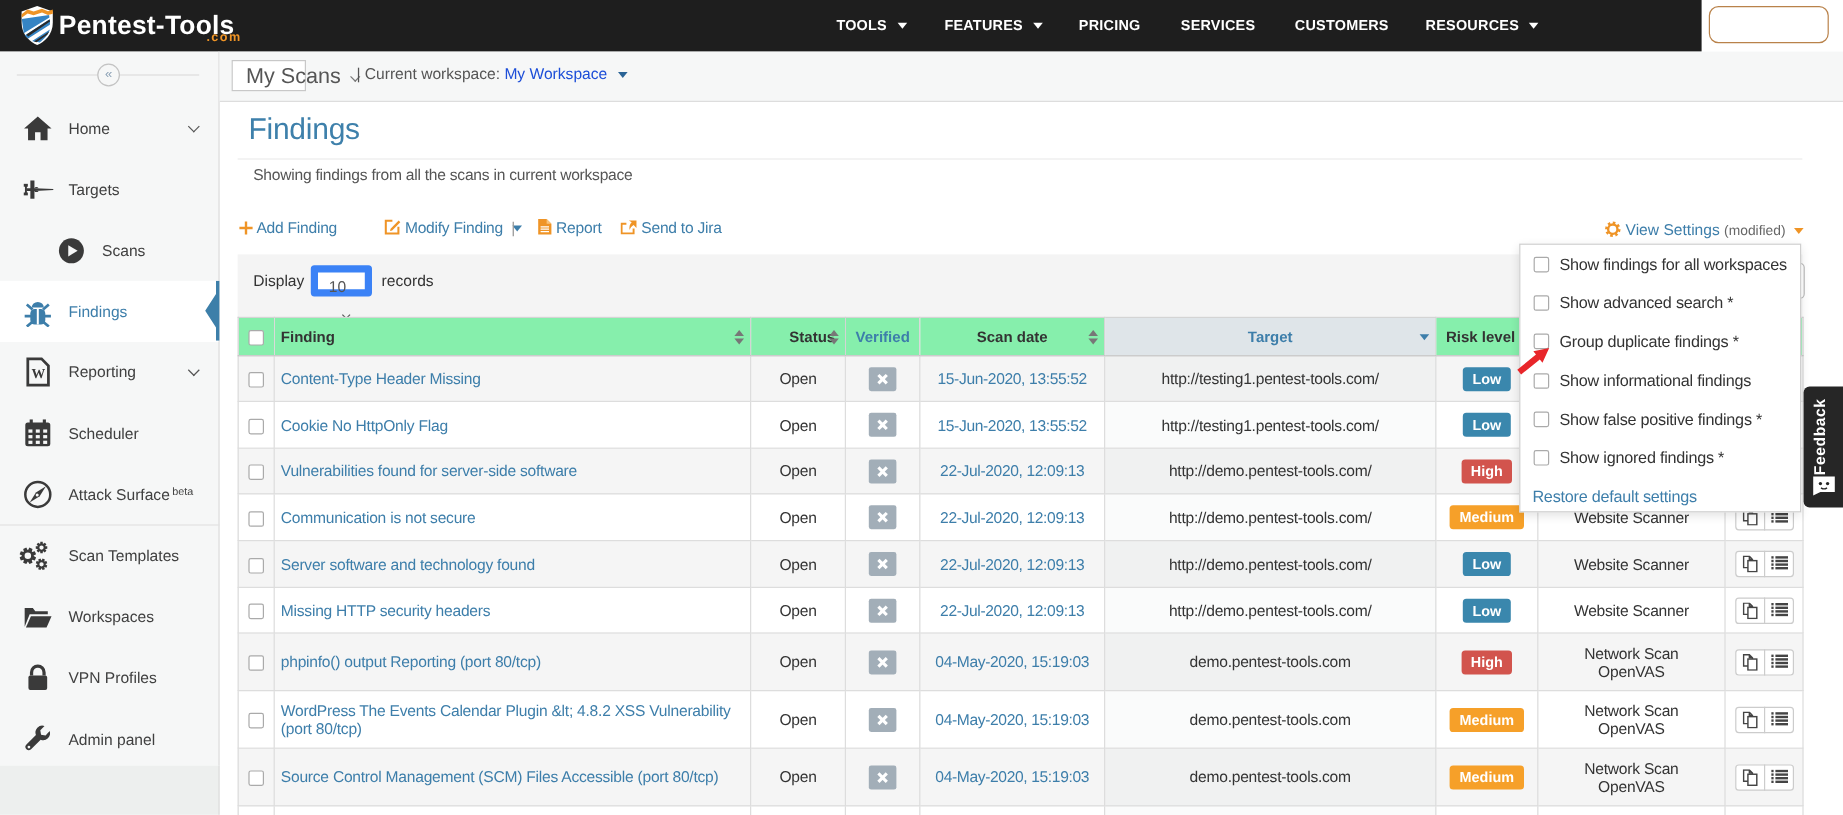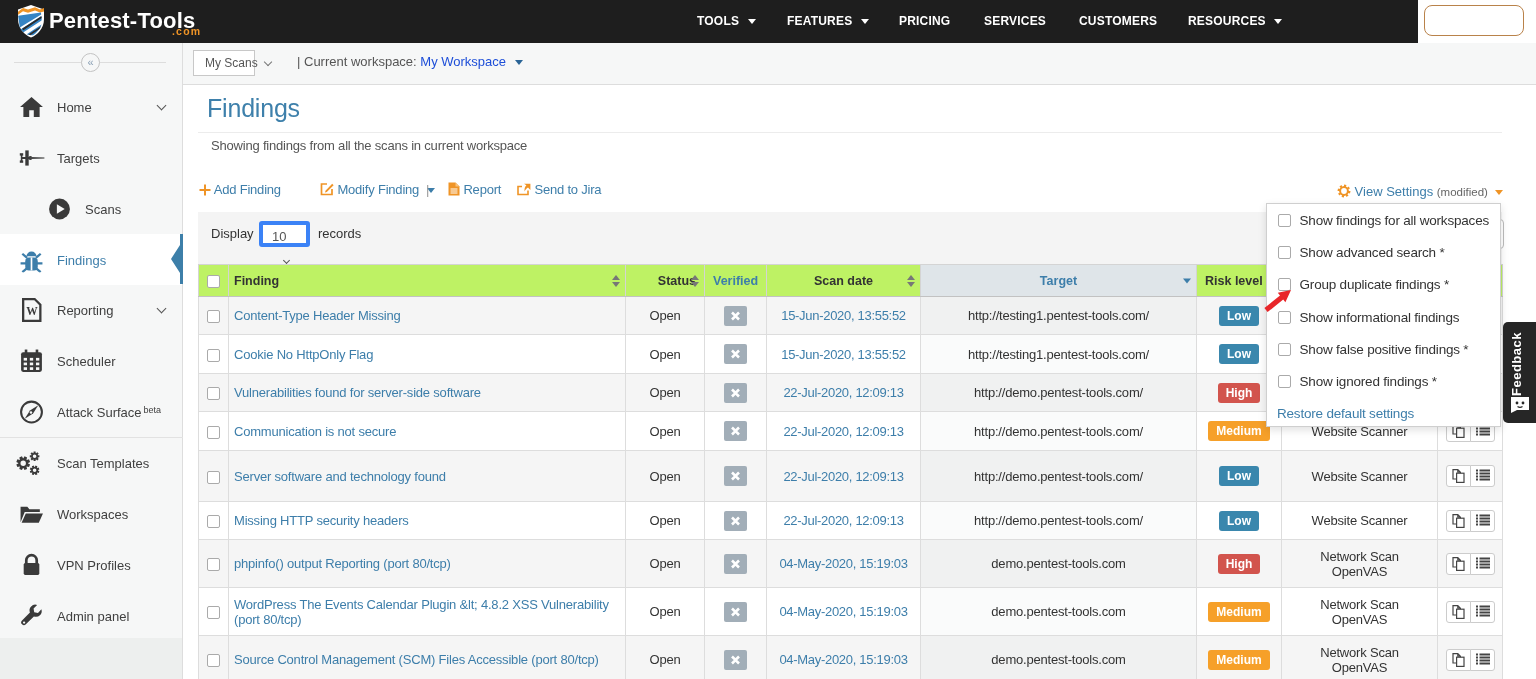--- a/index.html
+++ b/index.html
@@ -26,47 +26,47 @@
 .mi .ic { position:absolute; left:19px; top:50%; transform:translateY(-50%); width:25px; height:25px; }
 .mi .lb { position:absolute; left:57px; top:50%; transform:translateY(-50%); font-size:13px; color:#404040; white-space:nowrap; }
 .mi .chv { position:absolute; right:17px; top:21px; color:#555; }
 .mi.active { background:#fff; }
 .mi.active .lb { color:#3d7eaa; }
 .beta { font-size:9px; position:relative; top:-4px; margin-left:2px; }
 #sidesep { position:absolute; left:0px; top:437px; width:183px; border-top:1px solid #e2e2e2; }
 
 
 #mainbar { position:absolute; left:183px; top:43px; width:1353px; height:42px; background:#f6f7f7; border-bottom:1px solid #ddd; }
-#myscans { position:absolute; left:193px; top:50px; width:62px; height:26px; background:#fff; border:1px solid #c8c8c8; color:#555; font-size:12px; line-height:24px; padding-left:11px; white-space:nowrap; }
+#myscans { position:absolute; left:193px; top:50px; width:62px; height:26px; background:#fff; border:1px solid #c8c8c8; color:#555; font-size:18px; line-height:24px; padding-left:11px; white-space:nowrap; }
 #myscans .chv { width:6px; height:6px; border-color:#777; margin-left:4px; margin-bottom:2px; }
 #wslabel { position:absolute; left:297px; top:54px; font-size:13px; color:#555; white-space:nowrap; }
 #wslabel a { color:#1d4ed8; text-decoration:none; }
 #wslabel .tri { border-top-color:#2a6496; margin-left:5px; margin-bottom:1px; }
 
 
 #h1 { position:absolute; left:207px; top:94px; font-size:25px; letter-spacing:-.2px; color:#3e80ab; font-weight:normal; }
 #hr1 { position:absolute; left:198px; top:132px; width:1304px; border-top:1px solid #ececec; }
 #subtitle { position:absolute; left:211px; top:138px; font-size:13px; letter-spacing:-.2px; color:#555; }
 .tbi { position:absolute; top:182px; font-size:13px; letter-spacing:-.2px; color:#3d7eaa; white-space:nowrap; }
 .tbi .tri { border-top-color:#3d7eaa; margin-left:4px; margin-bottom:1px; }
 .tbi svg { vertical-align:-2px; }
 #viewset { position:absolute; top:184px; left:1337px; font-size:13px; color:#3d7eaa; white-space:nowrap; }
 #viewset .mod { color:#666; font-size:11.5px; }
 #viewset .tri { border-top-color:#ef9426; margin-left:3px; margin-bottom:1px; }
 
 
 #panel { position:absolute; left:198px; top:212px; width:1304px; height:467px; background:#f4f4f4; }
 #display { position:absolute; left:211px; top:226px; font-size:13px; color:#333; }
-#lensel { position:absolute; left:259px; top:221px; width:51px; height:26px; background:#fff; border:4px solid #3b82f6; border-radius:3px; font-size:13px; color:#555; line-height:24px; padding-left:9px; }
+#lensel { position:absolute; left:259px; top:221px; width:51px; height:26px; background:#fff; border:6px solid #3b82f6; border-radius:3px; font-size:13px; color:#555; line-height:24px; padding-left:9px; }
 #lensel .chv { width:5px; height:5px; border-color:#555; margin-left:12px; margin-bottom:2px; }
 #records { position:absolute; left:318px; top:226px; font-size:13px; color:#333; }
 #searchbox { position:absolute; left:1420px; top:219px; width:84px; height:30px; background:#fff; border:1px solid #bbb; border-radius:4px; }
 
 table#ft { position:absolute; left:198px; top:264px; width:1304px; border-collapse:collapse; table-layout:fixed; font-size:13px; color:#333; }
-#ft th { background:#bef264; font-weight:bold; font-size:12.5px; color:#333; border:1px solid #d4d4d4; border-bottom:1px solid #c2c2c2; height:32px; padding:0 8px; position:relative; white-space:nowrap; }
+#ft th { background:#86efac; font-weight:bold; font-size:12.5px; color:#333; border:1px solid #d4d4d4; border-bottom:1px solid #c2c2c2; height:32px; padding:0 8px; position:relative; white-space:nowrap; }
 #ft th.sorted { background:#dfe5e9; color:#3d7eaa; }
 #ft td { border:1px solid #ddd; padding:0 8px; vertical-align:middle; letter-spacing:-.2px; }
 #ft tr.odd td { background:#f5f5f5; }
 #ft tr.even td { background:#fff; }
 #ft tr.odd td.s1 { background:#f0f1f1; }
 #ft tr.even td.s1 { background:#fafbfb; }
 #ft td.find a { color:#3d7eaa; text-decoration:none; }
 #ft td.find { padding-left:5px; }
 #ft td.ctr { text-align:center; }
 #ft td.date { text-align:center; color:#3d7eaa; white-space:nowrap; letter-spacing:-.3px; }
@@ -373,21 +373,21 @@
                   <rect x="0" y="3.5" width="2" height="2"></rect>
                   <rect x="0" y="6.5" width="2" height="2"></rect>
                   <rect x="0" y="9.5" width="2" height="2"></rect>
                   <rect x="3.5" y="0.5" width="10.5" height="2"></rect>
                   <rect x="3.5" y="3.5" width="10.5" height="2"></rect>
                   <rect x="3.5" y="6.5" width="10.5" height="2"></rect>
                   <rect x="3.5" y="9.5" width="10.5" height="2"></rect>
                 </g>
               </svg></span></span></td>
 </tr>
-<tr class="odd" style="height:51px;">
+<tr class="odd" style="height:39px;">
   <td class="ctr"><span class="cb"></span></td>
   <td class="find"><a>Server software and technology found</a></td>
   <td class="ctr">Open</td>
   <td class="ctr"><span class="vbtn"><svg width="23" height="20" viewBox="0 0 23 20">
               <path d="M8 6.5 L11.5 10 L15 6.5 M8 13.5 L11.5 10 L15 13.5" stroke="#fff" stroke-width="2.6" fill="none"></path>
             </svg></span></td>
   <td class="date">22-Jul-2020, 12:09:13</td>
   <td class="ctr s1">http://demo.pentest-tools.com/</td>
   <td class="ctr"><span class="badge b-low">Low</span></td>
   <td class="ctr">Website Scanner</td>

